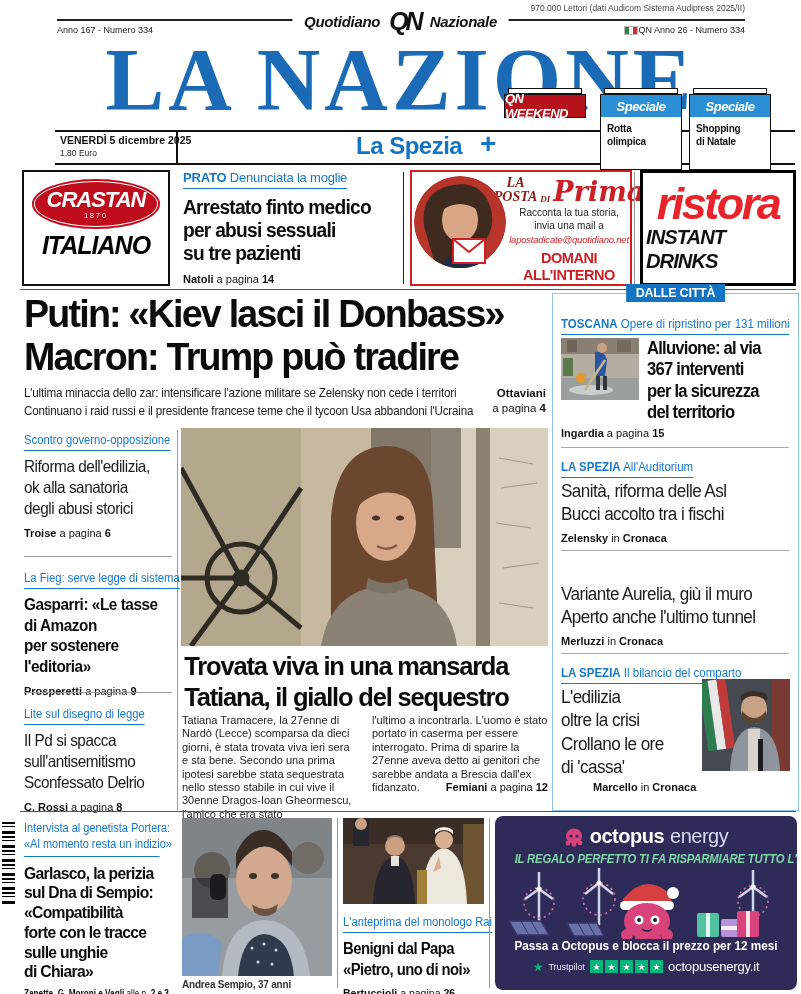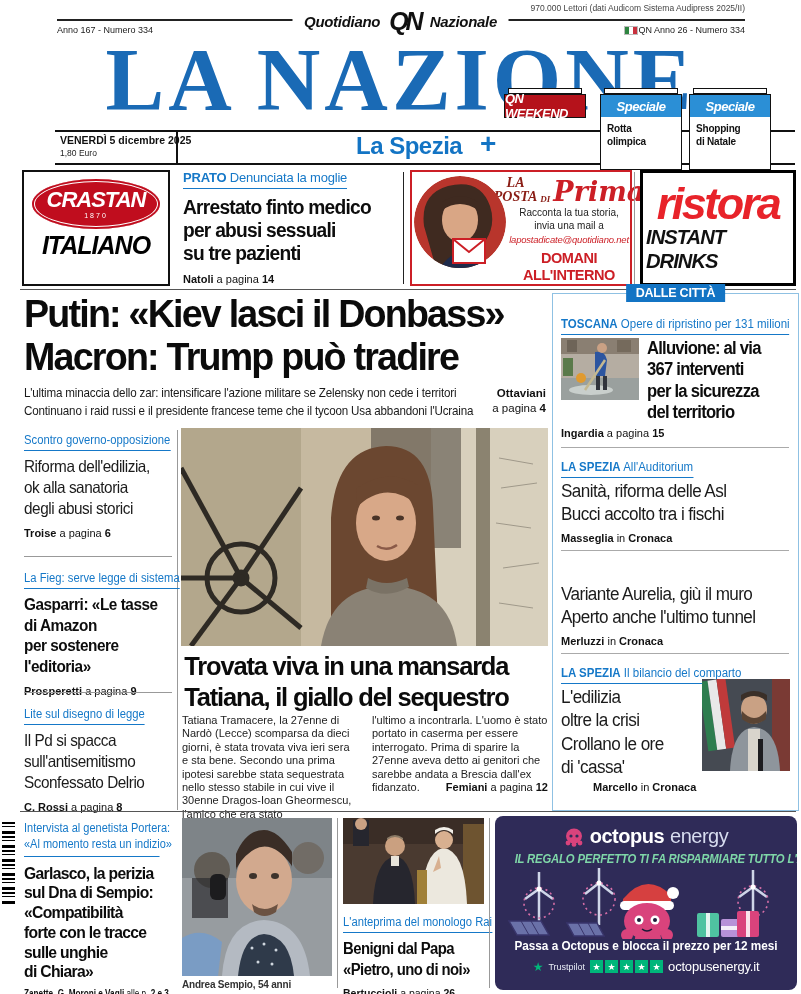--- a/index.html
+++ b/index.html
@@ -397,21 +397,21 @@
 
     <div class="rc-sep" style="top:153px;"></div>
 
     <div class="rc" style="top:163px;">
       <span class="rc-kick"><b>LA SPEZIA</b><span> All'Auditorium</span></span>
     </div>
     <div class="rc rc-hll" style="top:186px;">
       <div>Sanità, riforma delle Asl</div>
       <div>Bucci accolto tra i fischi</div>
     </div>
-    <div class="rc byl" style="top:238px;"><b>Masseglia</b><span> in </span><b>Cronaca</b></div>
+    <div class="rc byl" style="top:238px;"><b>Zelensky</b><span> in </span><b>Cronaca</b></div>
 
     <div class="rc-sep" style="top:256px;"></div>
 
     <div class="rc rc-hll" style="top:289px;">
       <div>Variante Aurelia, giù il muro</div>
       <div>Aperto anche l'ultimo tunnel</div>
     </div>
     <div class="rc byl" style="top:341px;"><b>Merluzzi</b><span> in </span><b>Cronaca</b></div>
 
     <div class="rc-sep" style="top:359px;"></div>
@@ -483,21 +483,21 @@
           <circle cx="70" cy="130" r="1.5"></circle>
           <circle cx="82" cy="126" r="1.5"></circle>
           <circle cx="94" cy="132" r="1.5"></circle>
           <circle cx="76" cy="144" r="1.5"></circle>
           <circle cx="90" cy="146" r="1.5"></circle>
         </g>
       <path d="M0,120 Q20,108 40,124 L36,158 L0,158 Z" fill="#7a9cc4"></path>
       <rect x="28" y="56" width="16" height="26" rx="6" fill="#1c1c1e"></rect>
     </svg>
   </div>
-  <div class="cap">Andrea Sempio, 54 anni</div>
+  <div class="cap">Andrea Sempio, 37 anni</div>
 
   <div class="vdiv-grey" style="left:337px;top:818px;height:170px;"></div>
 
   <div class="benig">
     <div class="ph-ben">
       <svg width="141" height="86" viewBox="0 0 141 86">
         <rect width="141" height="86" fill="#4a3a30"></rect>
         <rect x="0" y="0" width="141" height="26" fill="#3a2d26"></rect>
         <rect x="120" y="6" width="21" height="80" fill="#6e5430"></rect>
         <rect x="10" y="2" width="16" height="26" fill="#26262e"></rect>

